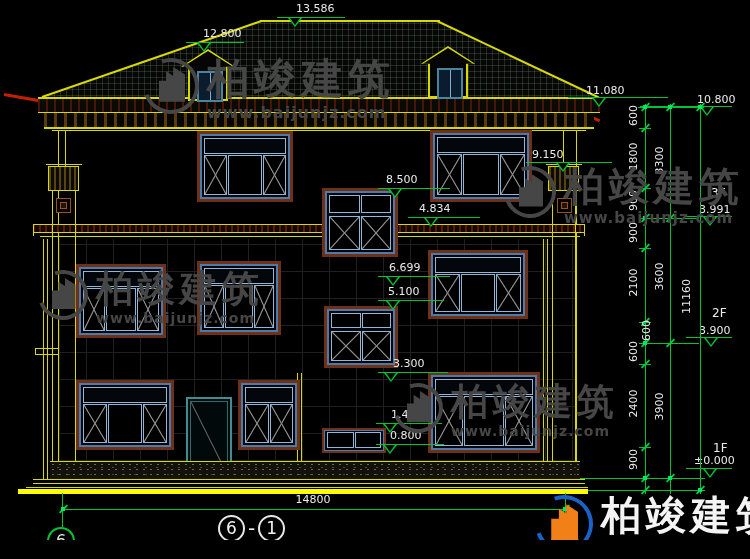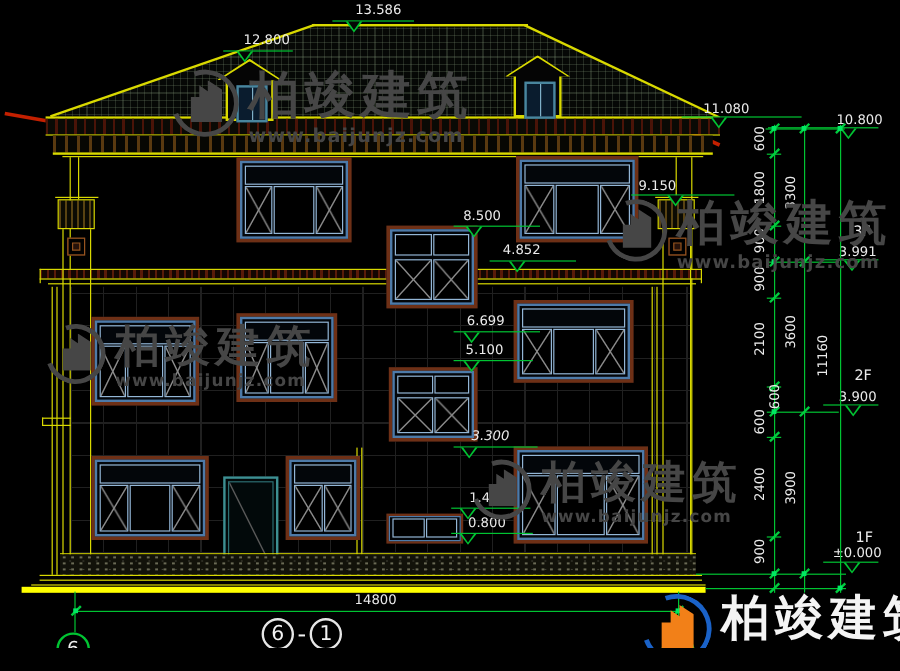--- a/index.html
+++ b/index.html
@@ -300,33 +300,33 @@
       <div class="tri" style="left:700px;top:107px;"></div>
 
     <span class="dtx" style="left:532px;top:149px;">9.150</span>
     <div class="gl" style="left:526px;top:162px;width:86px;height:1px;"></div>
       <div class="tri" style="left:556px;top:163px;"></div>
 
     <span class="dtx" style="left:386px;top:174px;">8.500</span>
     <div class="gl" style="left:378px;top:188px;width:72px;height:1px;"></div>
       <div class="tri" style="left:388px;top:189px;"></div>
 
-    <span class="dtx" style="left:419px;top:203px;">4.852</span>
+    <span class="dtx" style="left:419px;top:203px;">4.834</span>
     <div class="gl" style="left:408px;top:217px;width:72px;height:1px;"></div>
       <div class="tri" style="left:424px;top:218px;"></div>
 
     <span class="dtx" style="left:389px;top:262px;">6.699</span>
     <div class="gl" style="left:378px;top:276px;width:72px;height:1px;"></div>
       <div class="tri" style="left:386px;top:277px;"></div>
 
     <span class="dtx" style="left:388px;top:286px;">5.100</span>
     <div class="gl" style="left:378px;top:300px;width:66px;height:1px;"></div>
       <div class="tri" style="left:386px;top:301px;"></div>
 
-    <span class="dtx" style="left:393px;top:358px;font-style:italic;">3.300</span>
+    <span class="dtx" style="left:393px;top:358px;">3.300</span>
     <div class="gl" style="left:378px;top:372px;width:70px;height:1px;"></div>
       <div class="tri" style="left:384px;top:373px;"></div>
 
     <span class="dtx" style="left:391px;top:409px;">1.400</span>
     <div class="gl" style="left:376px;top:423px;width:66px;height:1px;"></div>
       <div class="tri" style="left:383px;top:424px;"></div>
 
     <span class="dtx" style="left:390px;top:430px;">0.800</span>
     <div class="gl" style="left:376px;top:444px;width:68px;height:1px;"></div>
       <div class="tri" style="left:383px;top:445px;"></div>

